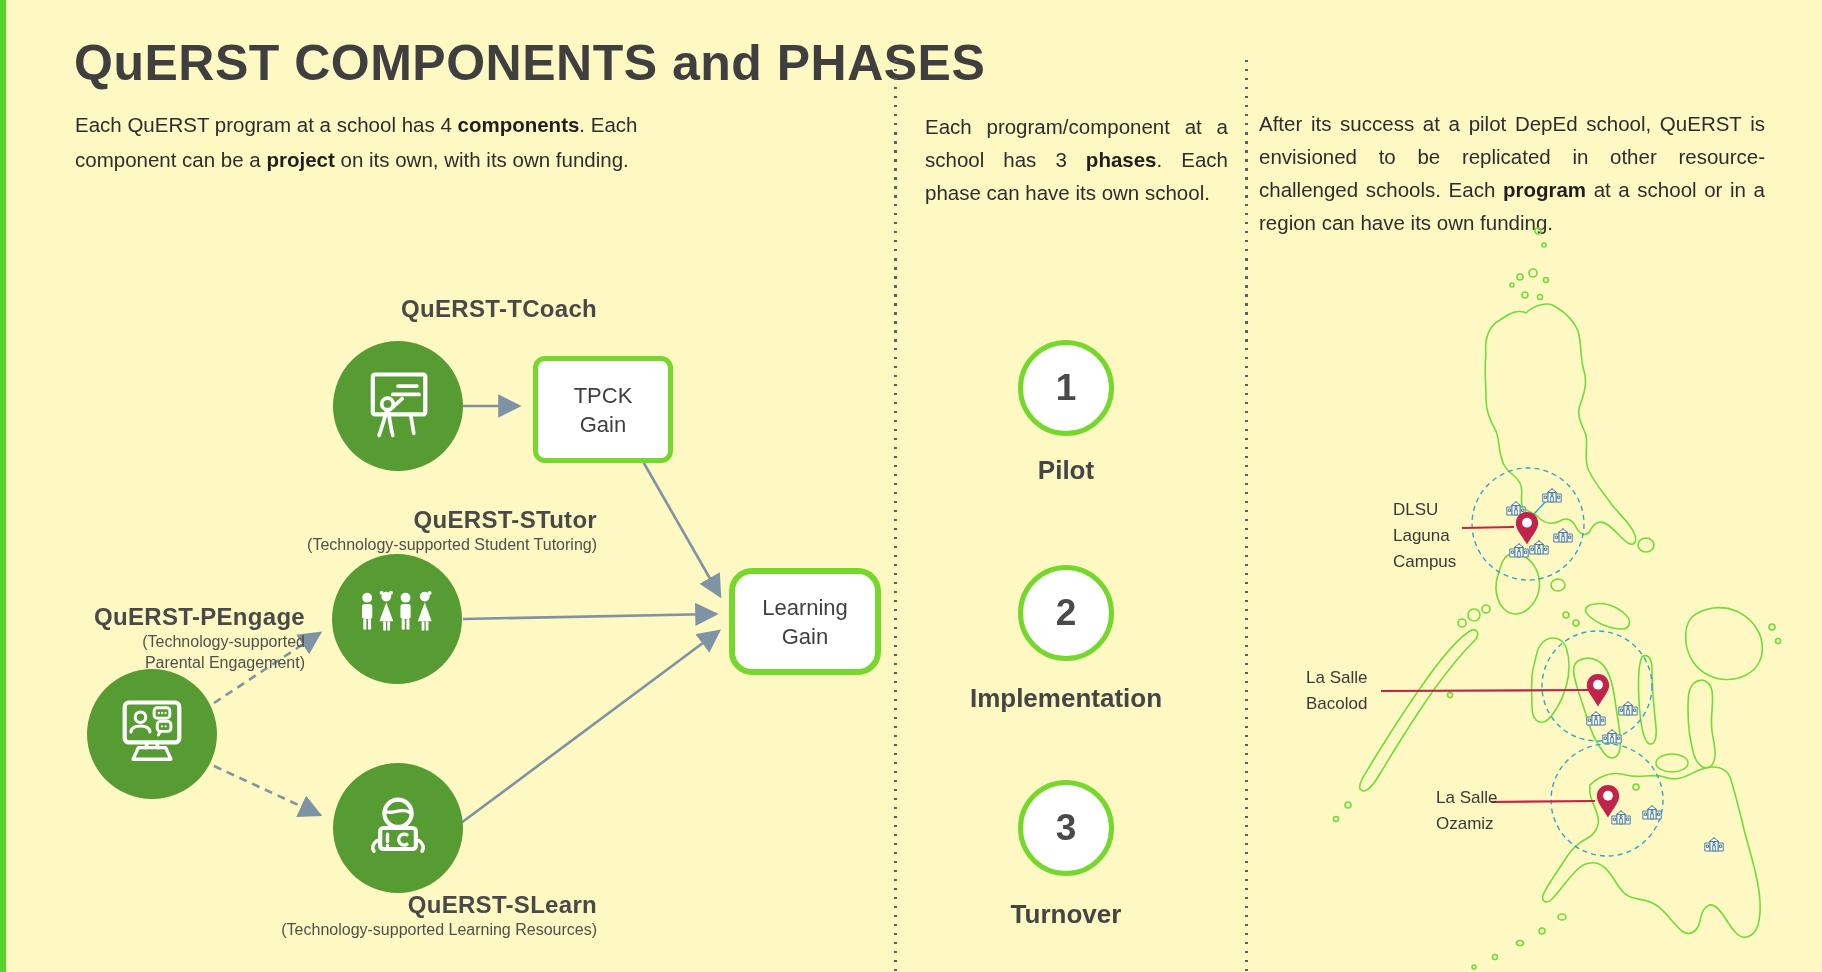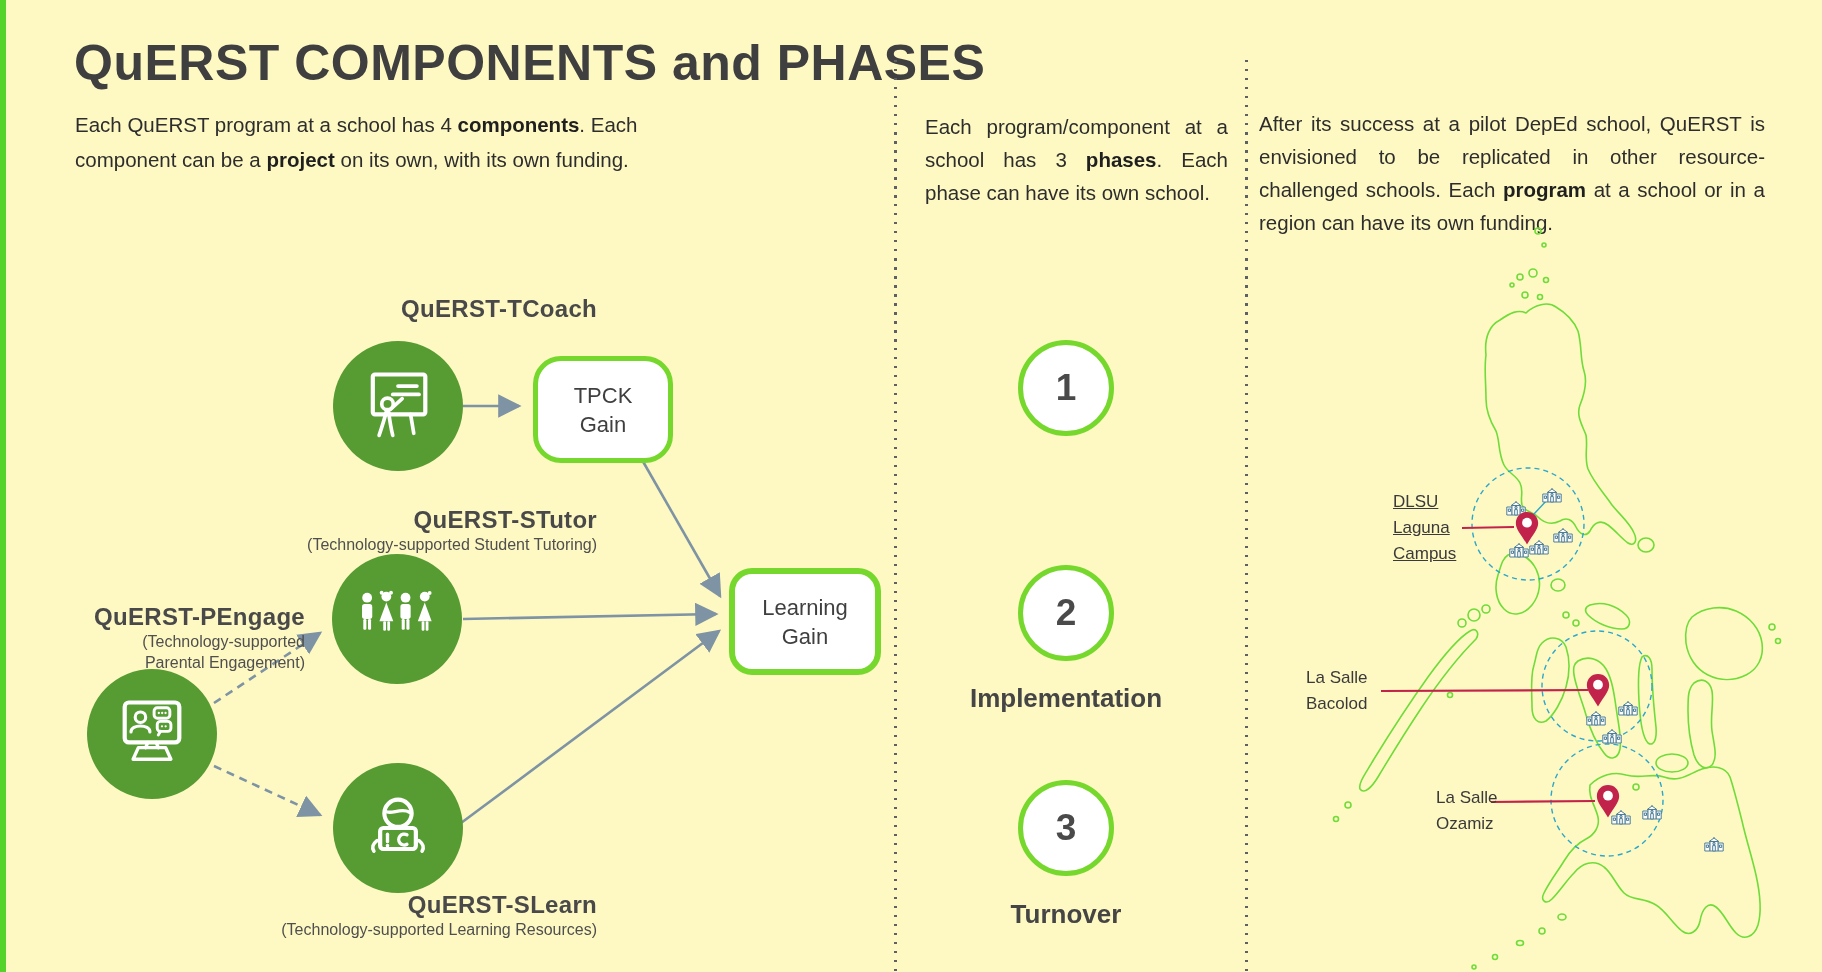--- a/index.html
+++ b/index.html
@@ -16,21 +16,21 @@
   .intro b{color:#1f1f1f;}
   .p-left{left:75px;top:107px;width:600px;line-height:35px;}
   .p-mid{left:925px;top:110px;width:303px;line-height:33px;text-align:justify;}
   .p-right{left:1259px;top:107px;width:506px;line-height:33px;text-align:justify;}
 
   .comp-label{position:absolute;text-align:right;}
   .comp-name{font-size:24px;font-weight:bold;color:#494949;letter-spacing:0.3px;}
   .comp-sub{font-size:16px;color:#4f4f4f;line-height:21px;}
   .comp-circle{position:absolute;width:130px;height:130px;border-radius:50%;background:#579b33;
                display:flex;align-items:center;justify-content:center;}
-  .outcome-box{position:absolute;border:5px solid #76d82d;border-radius:28px;background:#fff;
+  .outcome-box{position:absolute;border:5px solid #76d82d;border-radius:12px;background:#fff;
                display:flex;flex-direction:column;align-items:center;justify-content:center;
                font-size:22px;color:#3f3f3f;line-height:29px;}
   .arrows{position:absolute;left:0;top:0;pointer-events:none;}
 
   .phase-circle{position:absolute;width:96px;height:96px;box-sizing:border-box;border:5px solid #76d82d;
                 border-radius:50%;display:flex;align-items:center;justify-content:center;
                 font-size:37px;font-weight:bold;color:#4a4a4a;background:#fff;}
   .phase-label{position:absolute;left:916px;width:300px;text-align:center;font-size:26px;
                font-weight:bold;color:#454545;}
 
@@ -168,20 +168,21 @@
   <div class="outcome-box" style="left:729px;top:568px;width:140px;height:95px;border-width:6px;border-radius:23px;">
     <span>Learning</span>
     <span>Gain</span>
   </div>
 
   <p class="intro p-mid"><span>Each program/component at a school has 3 </span><b>phases</b><span>. Each phase can have its own school.</span></p>
 
   <div class="phase-circle" style="left:1018px;top:340px;">
       <span>1</span>
     </div>
+  <div class="phase-label" style="top:455px;">Pilot</div>
 
   <div class="phase-circle" style="left:1018px;top:565px;">
       <span>2</span>
     </div>
   <div class="phase-label" style="top:683px;">Implementation</div>
 
   <div class="phase-circle" style="left:1018px;top:780px;">
       <span>3</span>
     </div>
   <div class="phase-label" style="top:899px;">Turnover</div>
@@ -287,21 +288,21 @@
         <use href="#sch" x="321" y="585" width="20" height="15"></use>
         <use href="#sch" x="352" y="580" width="20" height="15"></use>
         <use href="#sch" x="414" y="612" width="20" height="15"></use>
       </g>
 
       <use href="#pin" x="224" y="286" width="26" height="34"></use>
       <use href="#pin" x="295" y="448" width="26" height="34"></use>
       <use href="#pin" x="305" y="559" width="26" height="34"></use>
     </svg>
 
-    <div class="map-label" style="left:103px;top:264px;text-decoration:underline;">
+    <div class="map-label" style="left:103px;top:272px;">
       <div>DLSU</div>
       <div>Laguna</div>
       <div>Campus</div>
     </div>
     <div class="map-label" style="left:16px;top:440px;">
       <div>La Salle</div>
       <div>Bacolod</div>
     </div>
     <div class="map-label" style="left:146px;top:560px;">
       <div>La Salle</div>

